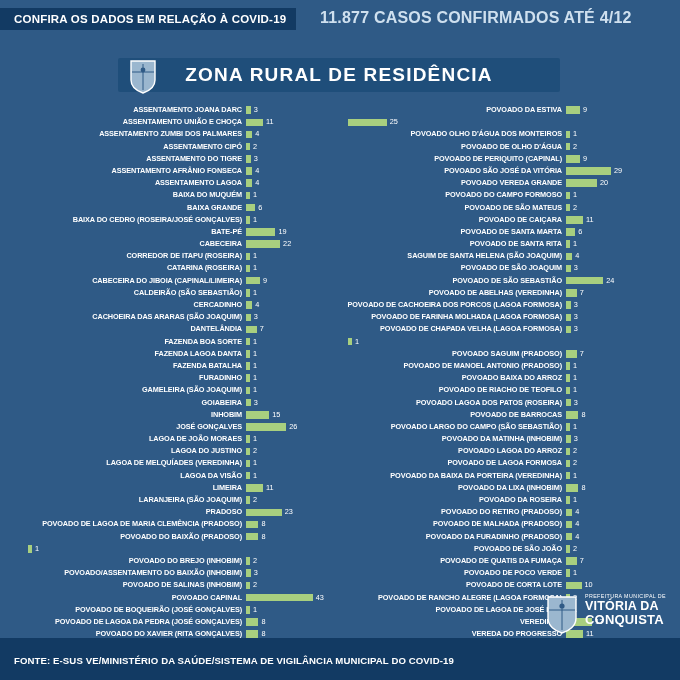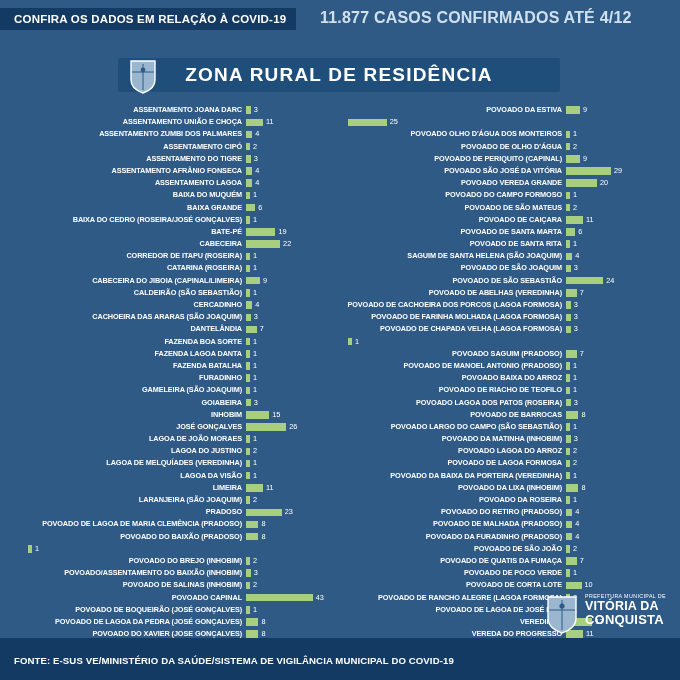--- a/index.html
+++ b/index.html
@@ -418,21 +418,21 @@
       </div>
     </div>
     <div class="row">
       <div class="lbl">POVOADO DE LAGOA DA PEDRA (JOSÉ GONÇALVES)</div>
       <div class="barwrap">
         <div class="bar" style="width: 12.4px; background: rgb(168, 207, 127);"></div>
         <div class="val">8</div>
       </div>
     </div>
     <div class="row">
-      <div class="lbl">POVOADO DO XAVIER (JOSE GONÇALVES)</div>
+      <div class="lbl">POVOADO DO XAVIER (RITA GONÇALVES)</div>
       <div class="barwrap">
         <div class="bar" style="width: 12.4px; background: rgb(168, 207, 127);"></div>
         <div class="val">8</div>
       </div>
     </div>
     <div class="row">
       <div class="lbl">POVOADO DO CHOÇA</div>
       <div class="barwrap">
         <div class="bar" style="width: 7.75px; background: rgb(168, 207, 127);"></div>
         <div class="val">5</div>

